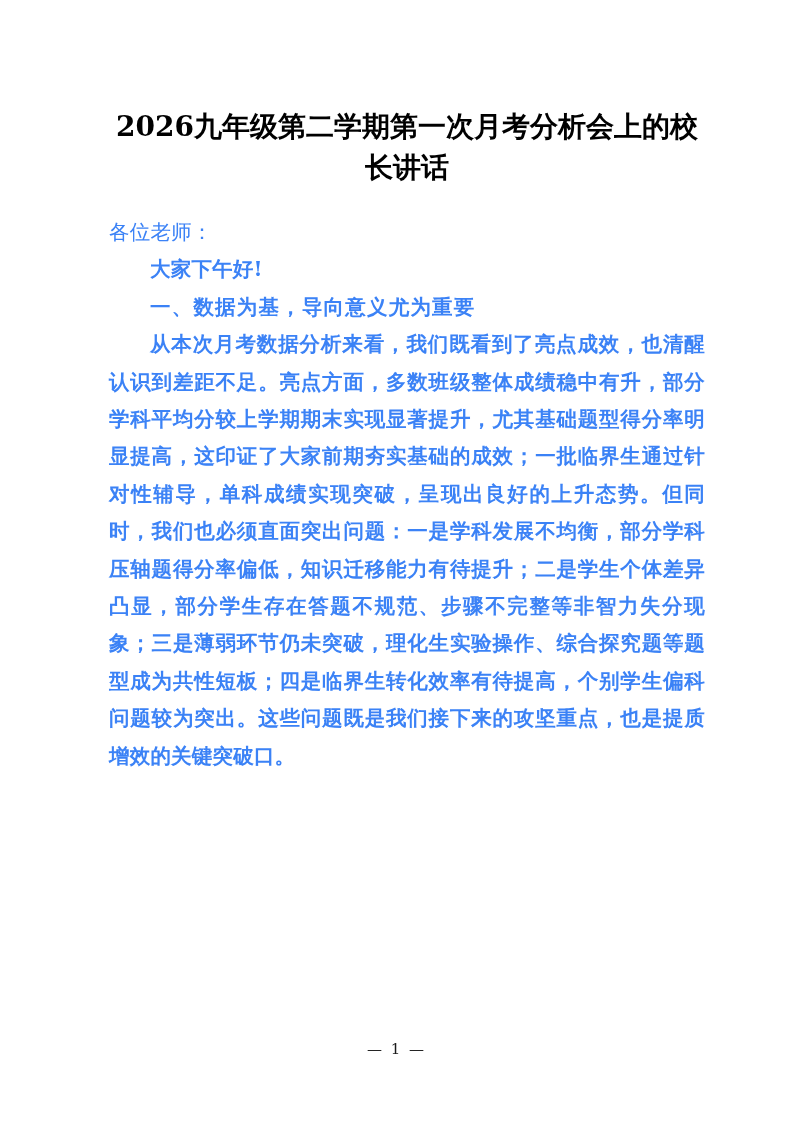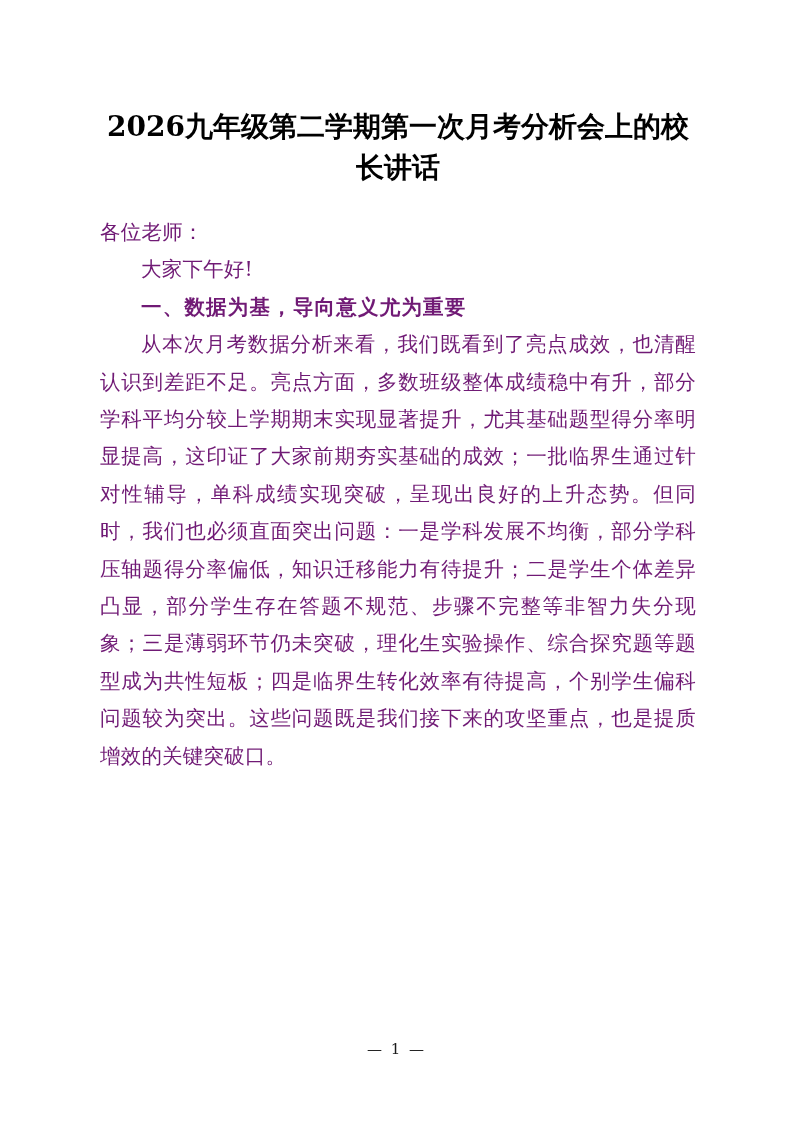--- a/index.html
+++ b/index.html
@@ -14,21 +14,21 @@
     width: 793px;
     height: 1122px;
     margin: 0 auto;
     background: #ffffff;
     overflow: hidden;
     box-sizing: border-box;
   }
 
   .content {
     position: absolute;
-    left: 100px;
+    left: 109px;
     top: 0;
     width: 596px;
   }
 
   
   .doc-title {
     margin: 0;
     padding-top: 106px;
     text-align: center;
     font-family: "DejaVu Serif", "Liberation Serif", serif;
@@ -42,33 +42,34 @@
   
   .body-block {
     margin-top: 26px;
   }
 
   p.para {
     margin: 0;
     font-family: "DejaVu Serif", "Liberation Serif", serif;
     font-size: 20.5px;
     line-height: 37.4px;
-    color: #701a75;
+    color: #3b82f6;
     text-align: justify;
     text-justify: inter-ideograph;
     letter-spacing: 0.2px;
     word-break: break-all;
   }
 
   p.salutation {
     text-indent: 0;
   }
 
   p.indent {
     text-indent: 2em;
+    font-weight: bold;
   }
 
   p.section-heading {
     text-indent: 2em;
     font-weight: bold;
     letter-spacing: 1.2px;
   }
 
   
   .page-footer {

